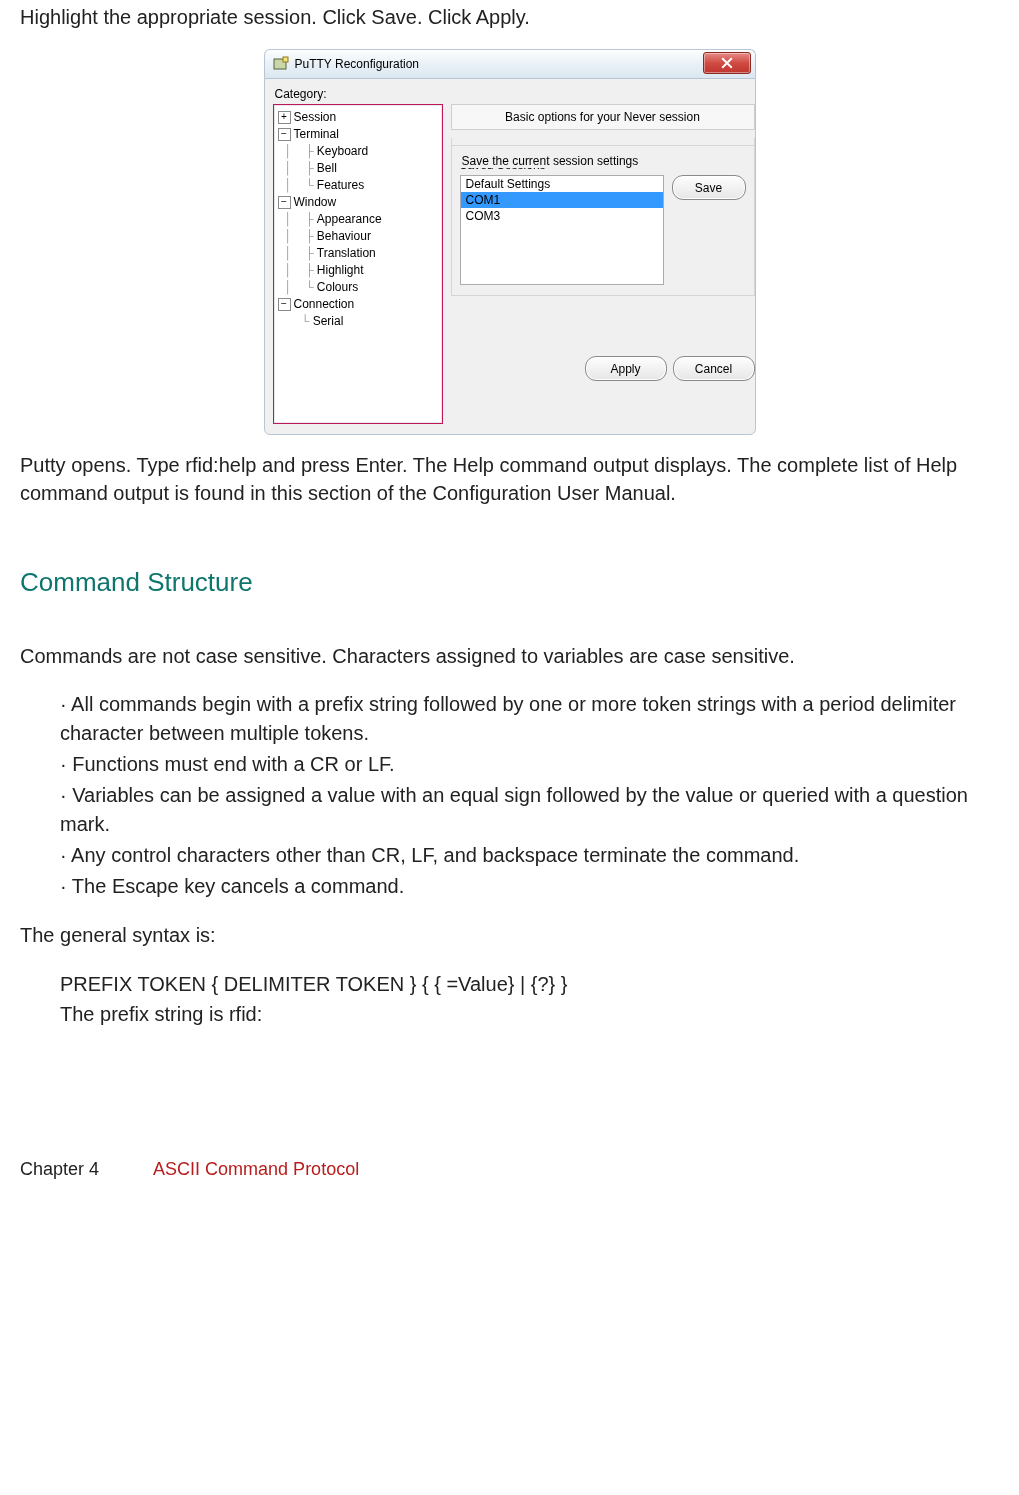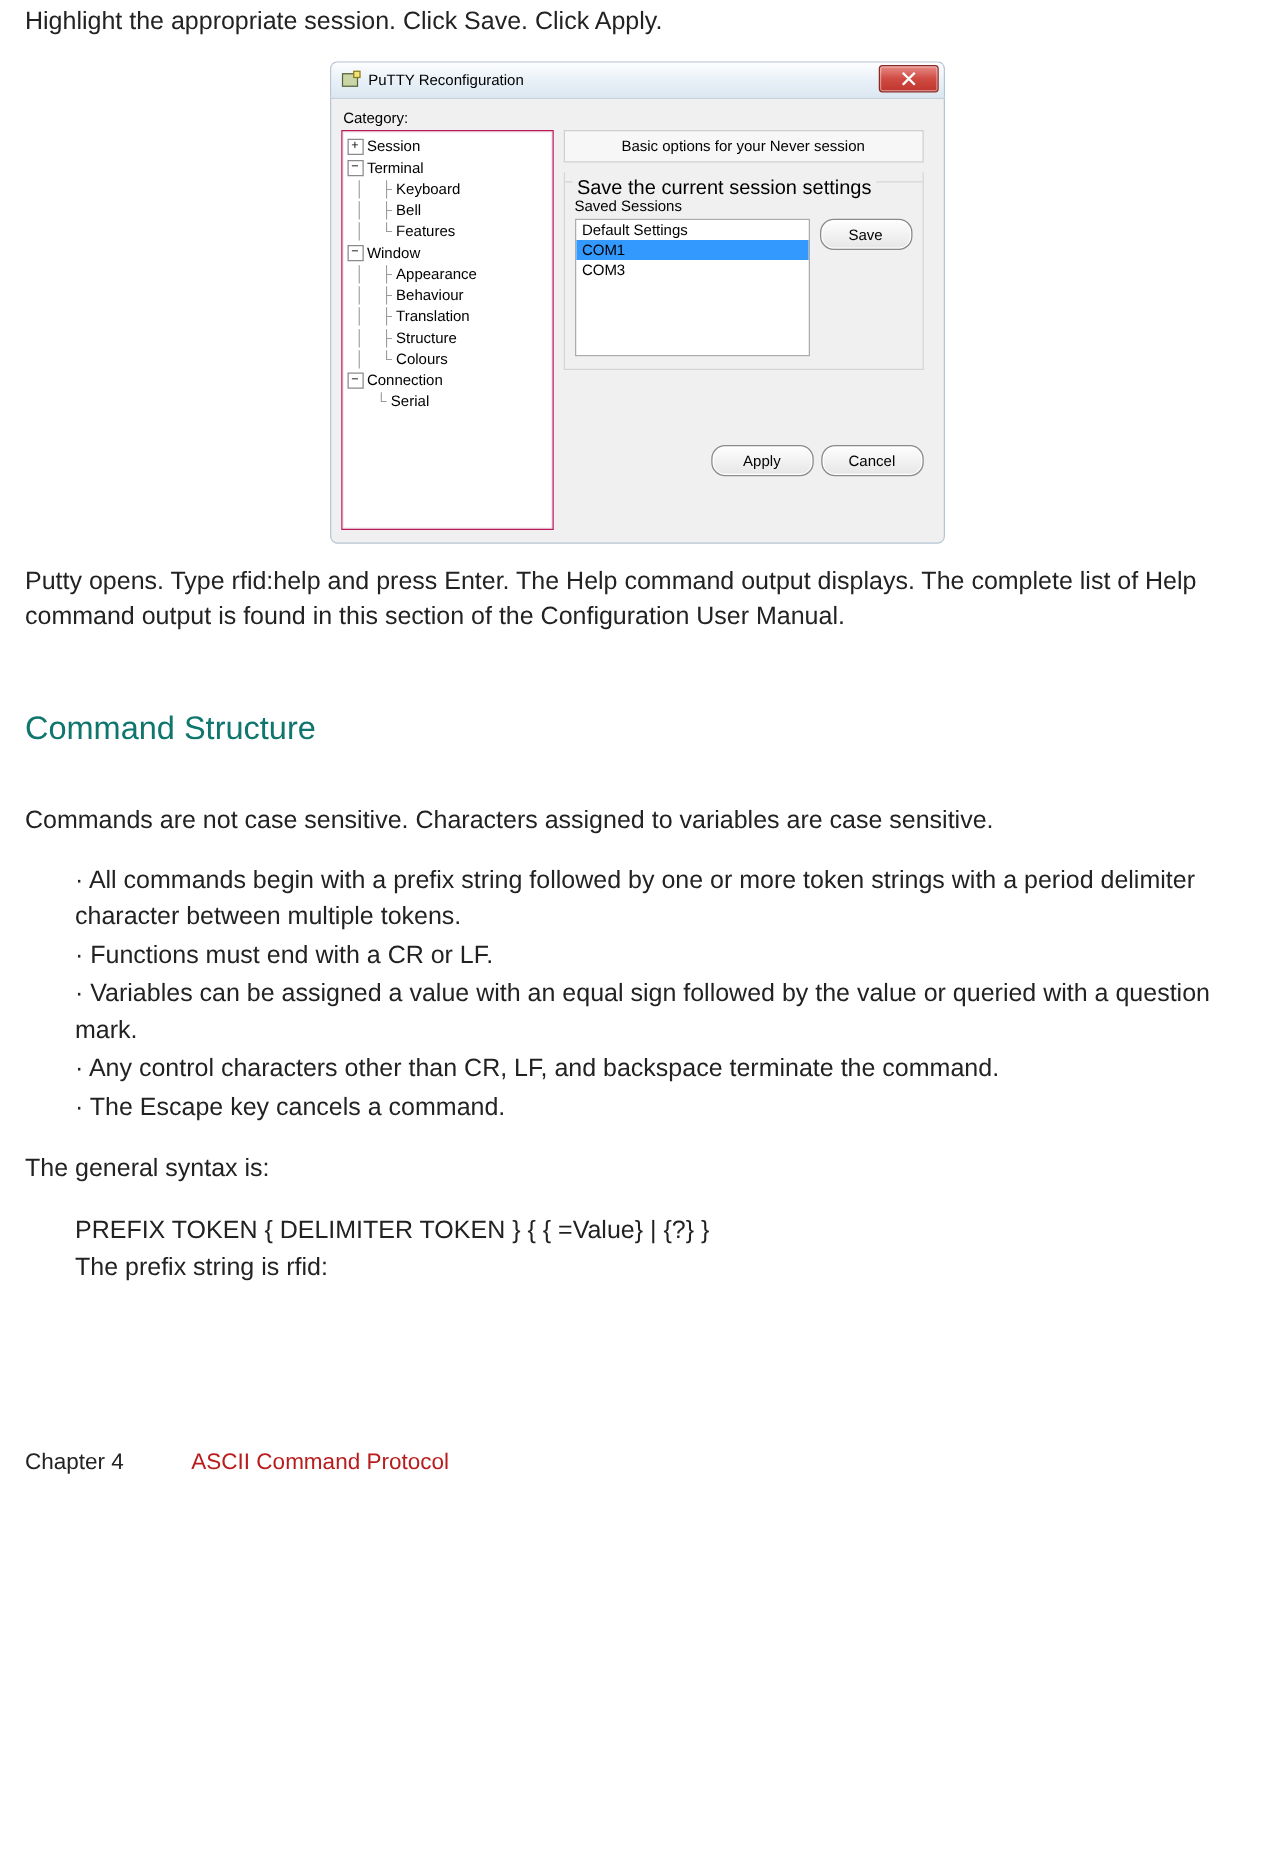--- a/index.html
+++ b/index.html
@@ -57,21 +57,21 @@
     border: 1px solid #8a2a24;
     display: flex; align-items: center; justify-content: center;
     color: #fff; font-weight: bold;
     box-shadow: inset 0 0 0 1px rgba(255,255,255,0.4);
   }
   .closebtn svg { width:12px; height:12px; }
   .dlg-body {
     border: 1px solid #b8c5d4;
     border-radius: 0 0 6px 6px;
     background: #f0f0f0;
-    padding: 6px 16px 10px 8px;
+    padding: 6px 0 10px 8px;
   }
   .cat-label {
     font-size: 12px;
     margin: 2px 0 3px 2px;
   }
   .dlg-columns {
     display: flex;
     gap: 8px;
     align-items: flex-start;
   }
@@ -124,24 +124,24 @@
     margin-bottom: 12px;
     background: #f0f0f0;
   }
   .group::before {
     content: "";
     position: absolute; left:0; right:0; top:7px;
     border-top: 1px solid #d5d5d5;
   }
   .group-title {
     position: absolute;
-    top: 4px; left: 6px;
+    top: 16px; left: 6px;
     background: #f0f0f0;
     padding: 0 4px;
-    font-size: 16px;
+    font-size: 12px;
     z-index: 1;
   }
   .field-label {
     font-size: 12px;
     margin: 2px 0 3px 0;
   }
   .sessions-row {
     display: flex;
     gap: 8px;
     align-items: flex-start;
@@ -249,21 +249,21 @@
           <div class="tree">
             <div class="tree-row"><span class="sym">+</span><span>Session</span></div>
             <div class="tree-row"><span class="sym">−</span><span>Terminal</span></div>
             <div class="tree-row"><span class="guide">  │    ├ </span><span>Keyboard</span></div>
             <div class="tree-row"><span class="guide">  │    ├ </span><span>Bell</span></div>
             <div class="tree-row"><span class="guide">  │    └ </span><span>Features</span></div>
             <div class="tree-row"><span class="sym">−</span><span>Window</span></div>
             <div class="tree-row"><span class="guide">  │    ├ </span><span>Appearance</span></div>
             <div class="tree-row"><span class="guide">  │    ├ </span><span>Behaviour</span></div>
             <div class="tree-row"><span class="guide">  │    ├ </span><span>Translation</span></div>
-            <div class="tree-row"><span class="guide">  │    ├ </span><span>Structure</span></div>
+            <div class="tree-row"><span class="guide">  │    ├ </span><span>Highlight</span></div>
             <div class="tree-row"><span class="guide">  │    └ </span><span>Colours</span></div>
             <div class="tree-row"><span class="sym">−</span><span>Connection</span></div>
             <div class="tree-row"><span class="guide">       └ </span><span>Serial</span></div>
           </div>
 
           <div class="right">
             <div class="panel-title-box">Basic options for your Never session</div>
 
             <div class="group">
               <div class="group-title">Save the current session settings</div>

